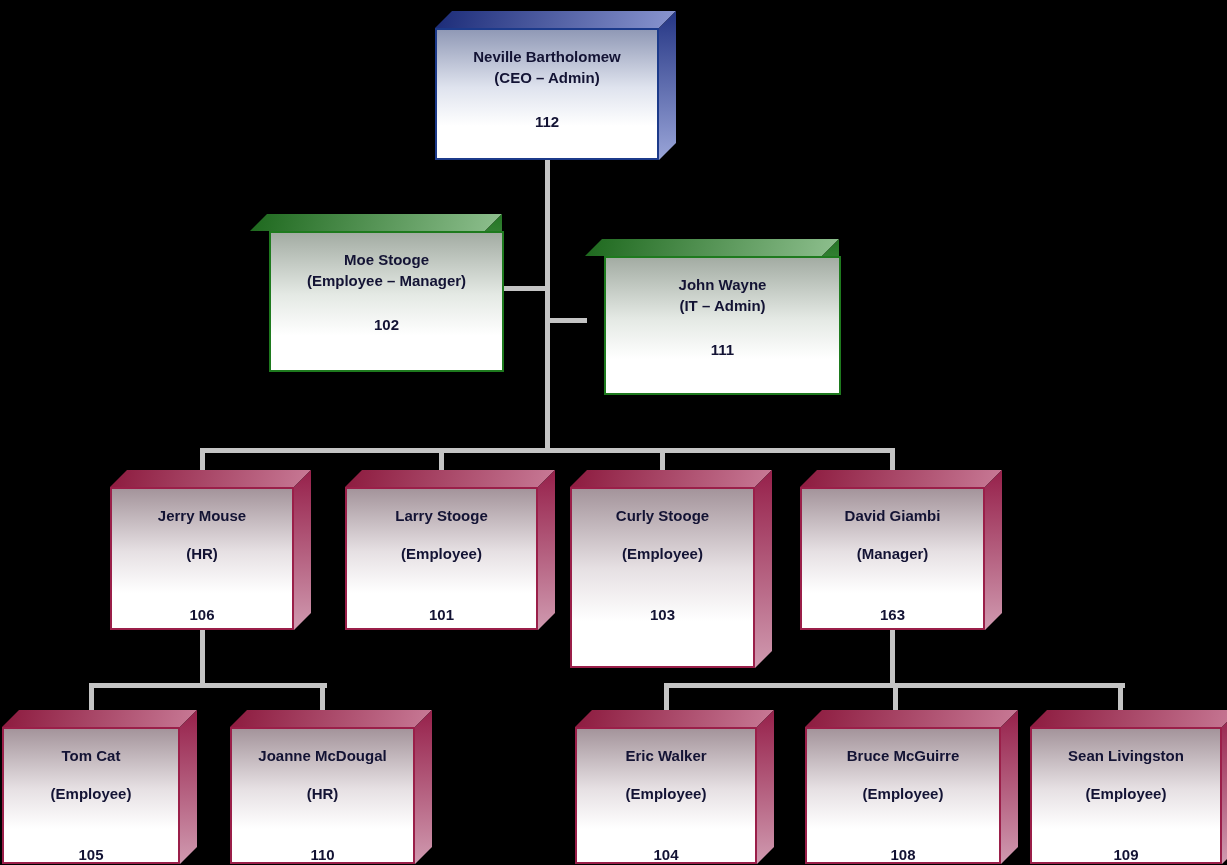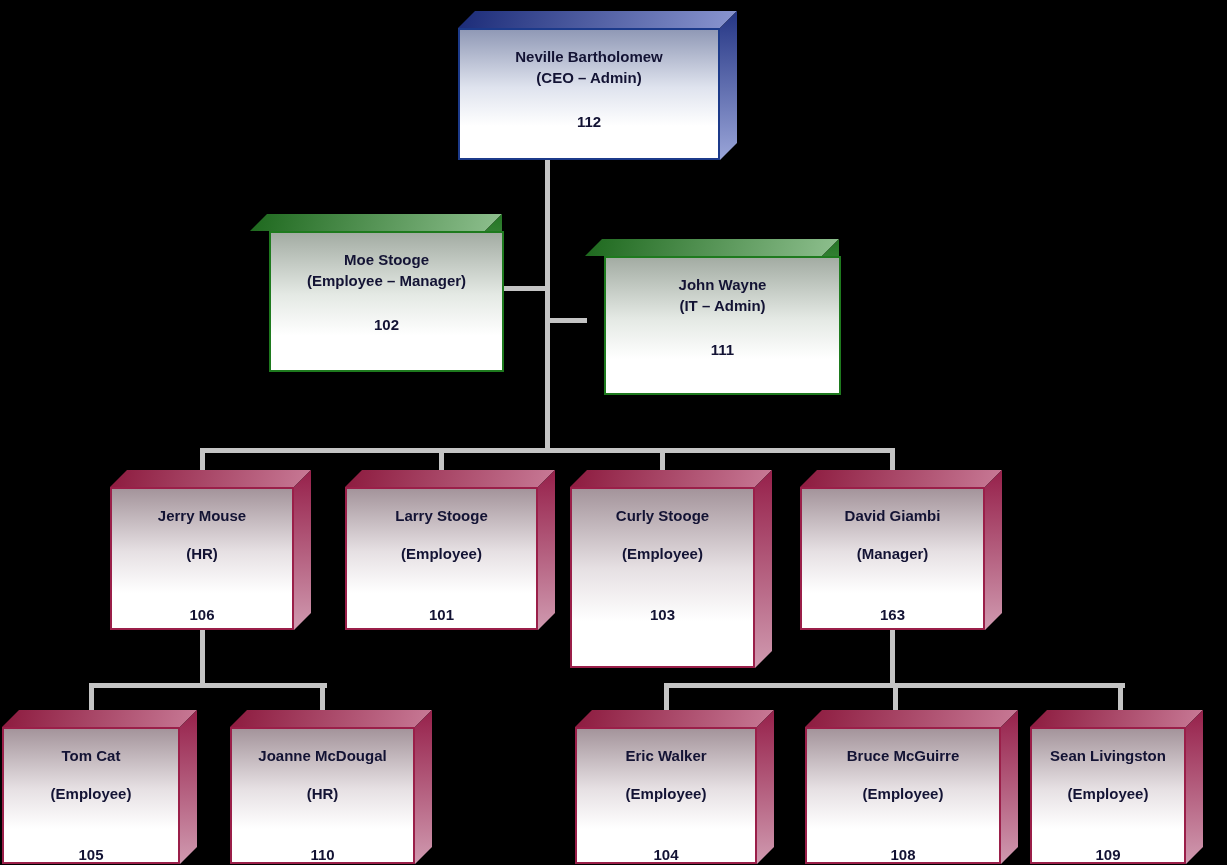--- a/index.html
+++ b/index.html
@@ -99,21 +99,21 @@
   <div class="connector" style="left:200px;top:630px;width:5px;height:58px"></div>
   <div class="connector" style="left:89px;top:683px;width:238px;height:5px"></div>
   <div class="connector" style="left:89px;top:683px;width:5px;height:47px"></div>
   <div class="connector" style="left:320px;top:683px;width:5px;height:47px"></div>
   <div class="connector" style="left:890px;top:630px;width:5px;height:58px"></div>
   <div class="connector" style="left:664px;top:683px;width:461px;height:5px"></div>
   <div class="connector" style="left:664px;top:683px;width:5px;height:47px"></div>
   <div class="connector" style="left:893px;top:683px;width:5px;height:47px"></div>
   <div class="connector" style="left:1118px;top:683px;width:5px;height:47px"></div>
 
-  <div class="node blue" style="left:458px;top:28px;width:262px;height:132px">
+  <div class="node blue" style="left:435px;top:28px;width:224px;height:132px">
     <div class="face-top"></div>
     <div class="face-right"></div>
     <div class="face-front">
       <div class="node-name">Neville Bartholomew</div>
       <div class="node-title">(CEO – Admin)</div>
       <div class="node-id">112</div>
     </div>
   </div>
 
   <div class="node green" style="left:250px;top:231px;width:235px;height:141px">
@@ -209,21 +209,21 @@
   <div class="node maroon" style="left:805px;top:727px;width:196px;height:137px">
     <div class="face-top"></div>
     <div class="face-right"></div>
     <div class="face-front">
       <div class="node-name">Bruce McGuirre</div>
       <div class="node-title">(Employee)</div>
       <div class="node-id">108</div>
     </div>
   </div>
 
-  <div class="node maroon" style="left:1030px;top:727px;width:156px;height:137px">
+  <div class="node maroon" style="left:1030px;top:727px;width:192px;height:137px">
     <div class="face-top"></div>
     <div class="face-right"></div>
     <div class="face-front">
       <div class="node-name">Sean Livingston</div>
       <div class="node-title">(Employee)</div>
       <div class="node-id">109</div>
     </div>
   </div>
 
 </div>

